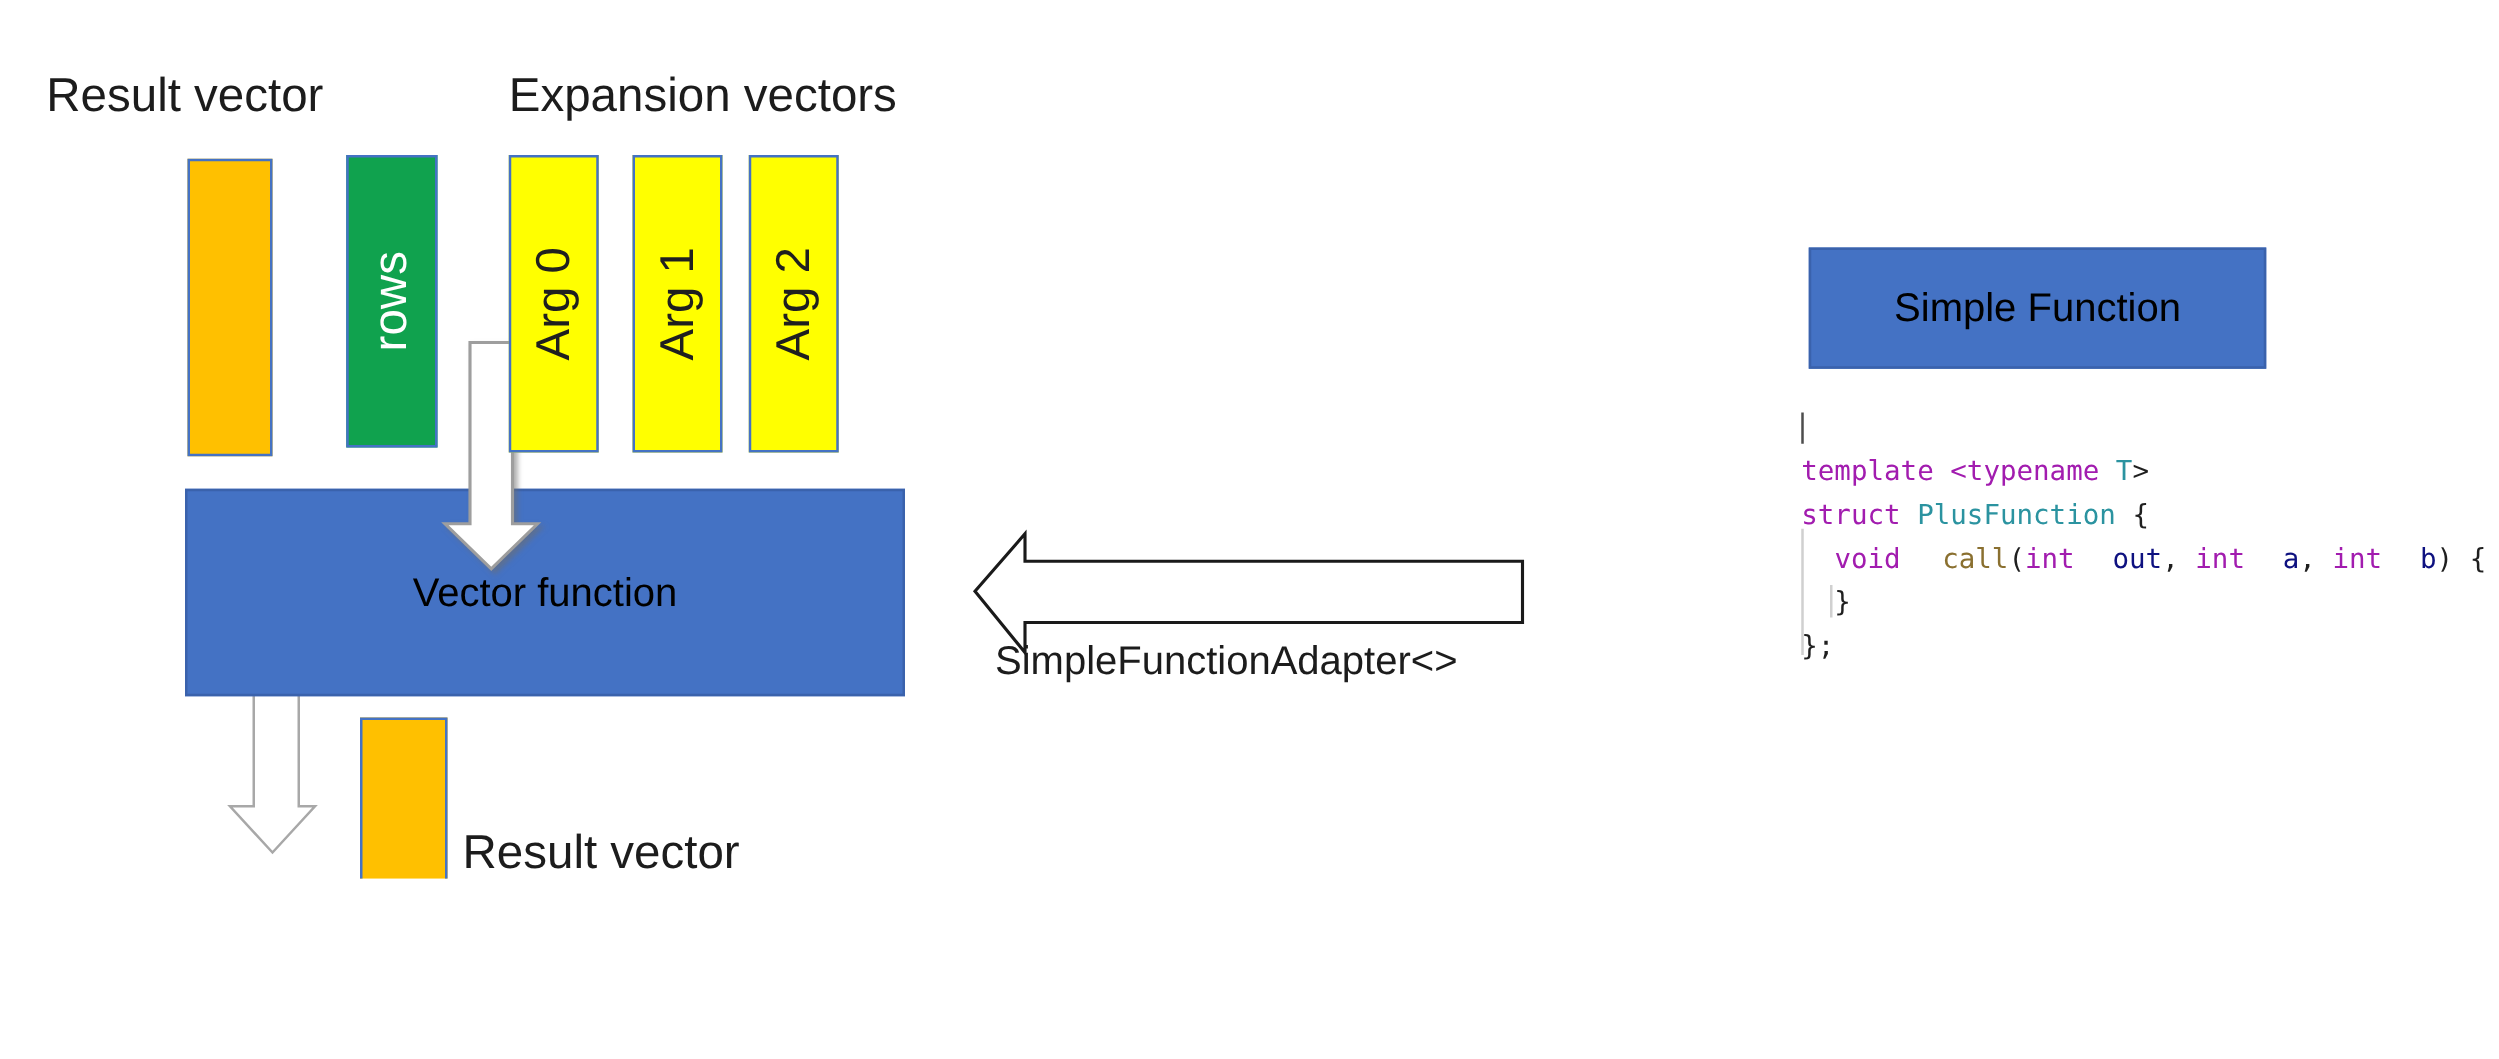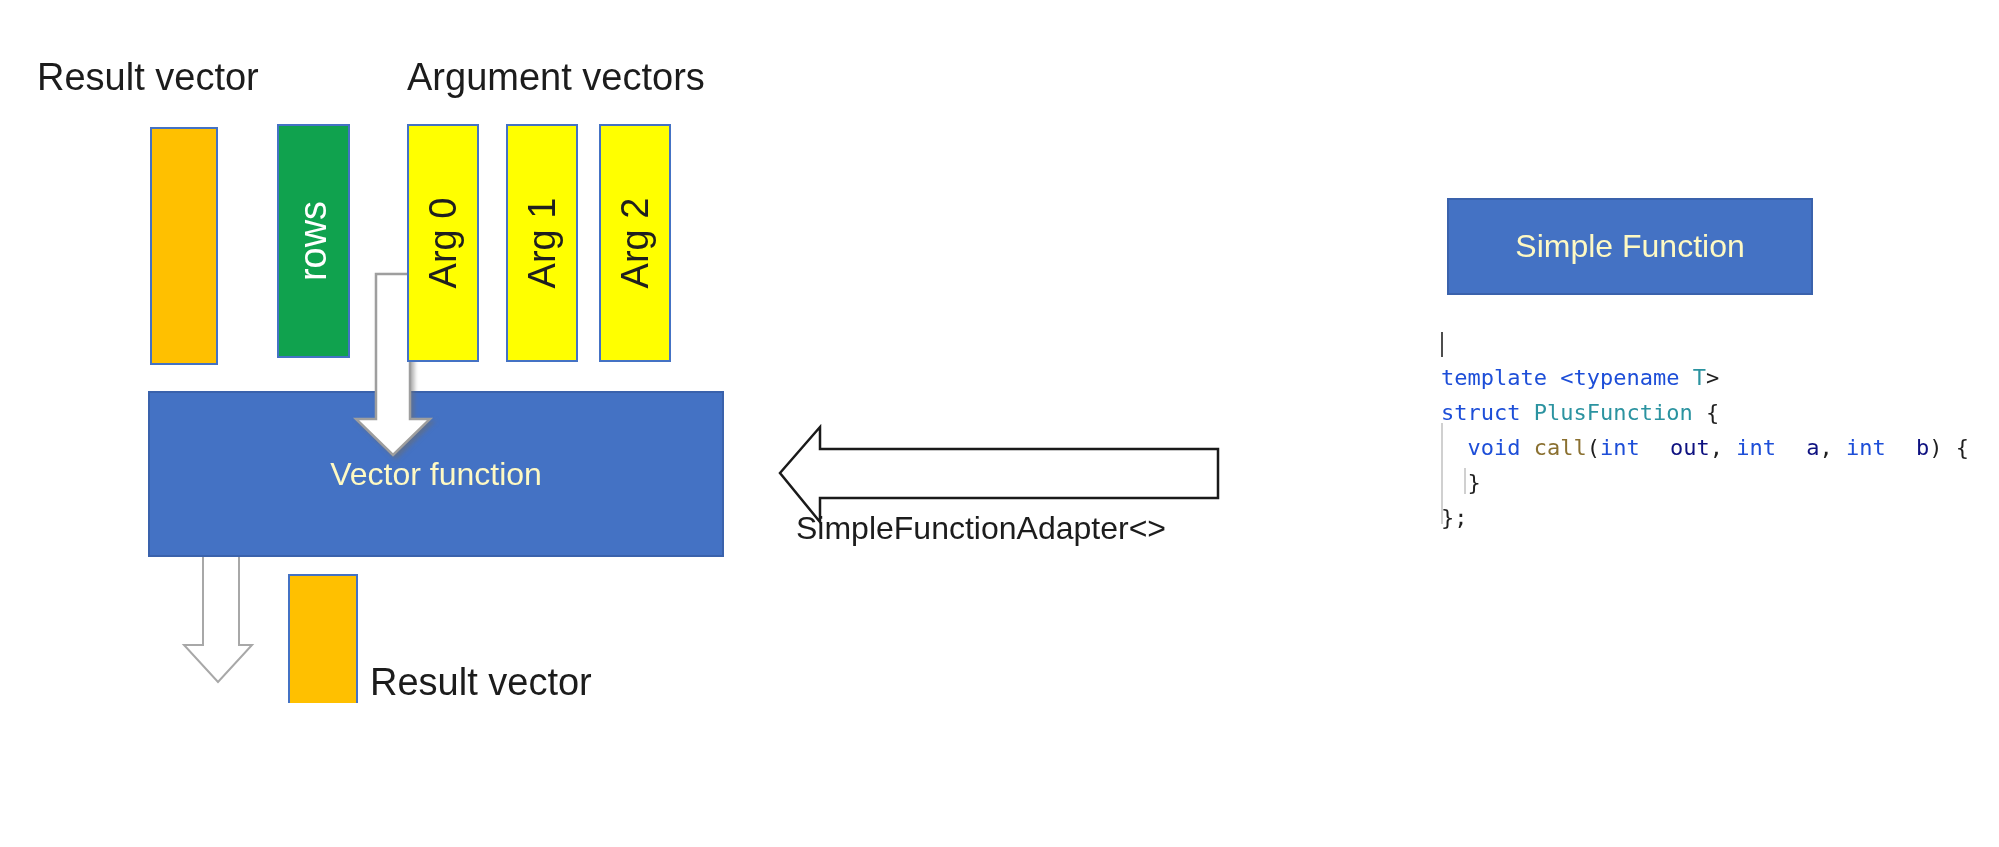--- a/index.html
+++ b/index.html
@@ -9,59 +9,59 @@
   }
   .lbl{position:absolute;font-size:38px;color:#1c1c1c;white-space:nowrap;}
   
   .vbar{position:absolute;display:flex;align-items:center;justify-content:center;box-sizing:border-box;border:2px solid #4472C4;z-index:4;}
   .vbar .rot{transform:rotate(-90deg);white-space:nowrap;font-size:38px;line-height:1;}
   .bar-orange{background:#FFC000;}
   .bar-green{background:#10A24E;}
   .bar-yellow{background:#FFFF00;}
   
   .bluebox{position:absolute;box-sizing:border-box;background:#4472C4;border:2px solid #3A62AC;
-    display:flex;align-items:center;justify-content:center;color:#fef9c3;}
+    display:flex;align-items:center;justify-content:center;color:#000000;}
   #vector-function-box{left:148px;top:391px;width:576px;height:166px;z-index:2;font-size:32px;}
   #simple-function-box{left:1447px;top:198px;width:366px;height:97px;z-index:1;font-size:32px;}
   
   .arrow-svg{position:absolute;overflow:visible;}
   #arrow-into-box{left:350px;top:268px;z-index:3;}
   #arrow-into-box polygon{fill:#ffffff;stroke:#9e9e9e;stroke-width:2.5;filter:drop-shadow(3px 3px 2px rgba(110,110,110,0.55));}
   #arrow-below-box{left:180px;top:552px;z-index:1;}
   #arrow-below-box polygon{fill:#ffffff;stroke:#a8a8a8;stroke-width:2;}
   #template-arrow{left:777px;top:424px;z-index:1;}
   #template-arrow polygon{fill:#ffffff;stroke:#1a1a1a;stroke-width:2.5;}
   
   #template-expansion-label{left:843px;top:386px;font-size:32px;}
   #adapter-label{left:796px;top:510px;font-size:32px;}
   
   #code-block{
     position:absolute;left:1441px;top:325px;width:520px;z-index:1;
     font-family:"DejaVu Sans Mono","Liberation Mono",monospace;font-size:22px;
   }
   .code-line{height:35px;line-height:35px;white-space:pre;}
   .caret{display:inline-block;width:2px;height:25px;background:#4d4d4d;vertical-align:middle;}
-  .tk-kw{color:#1d4ed8;}
+  .tk-kw{color:#a21caf;}
   .tk-ty{color:#2b93a0;}
-  .tk-fn{color:#8a7030;}
+  .tk-fn{color:#8a7030;margin-left:20px;}
   .tk-pa{color:#0e1180;margin-left:17px;}
   .tk-pl{color:#1f1f1f;}
   .indent-guide{position:absolute;width:2px;background:#d0d0d0;z-index:1;}
   #indent-guide-outer{left:1441px;top:423px;height:101px;}
   #indent-guide-inner{left:1464px;top:468px;height:26px;}
   
   #bottom-rule{position:absolute;left:0;top:841px;width:1999px;height:5px;background:#141414;}
 </style>
 </head>
 <body>
 
 <div id="stage">
 
   <div class="lbl" style="left:37px;top:56px;">Result vector</div>
-  <div class="lbl" style="left:407px;top:56px;">Argument vectors</div>
+  <div class="lbl" style="left:407px;top:56px;">Expansion vectors</div>
 
   <div class="vbar bar-orange" style="left:150px;top:127px;width:68px;height:238px;"></div>
 
   <div class="vbar bar-green" style="left:277px;top:124px;width:73px;height:234px;">
     <span class="rot" style="color:#ffffff;">rows</span>
   </div>
 
   <div class="vbar bar-yellow" style="left:407px;top:124px;width:72px;height:238px;">
     <span class="rot">Arg 0</span>
   </div>

